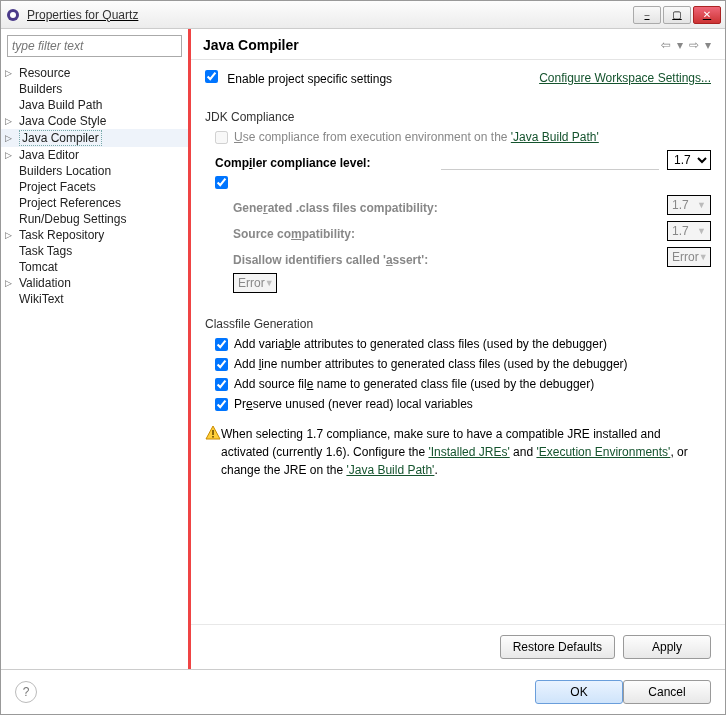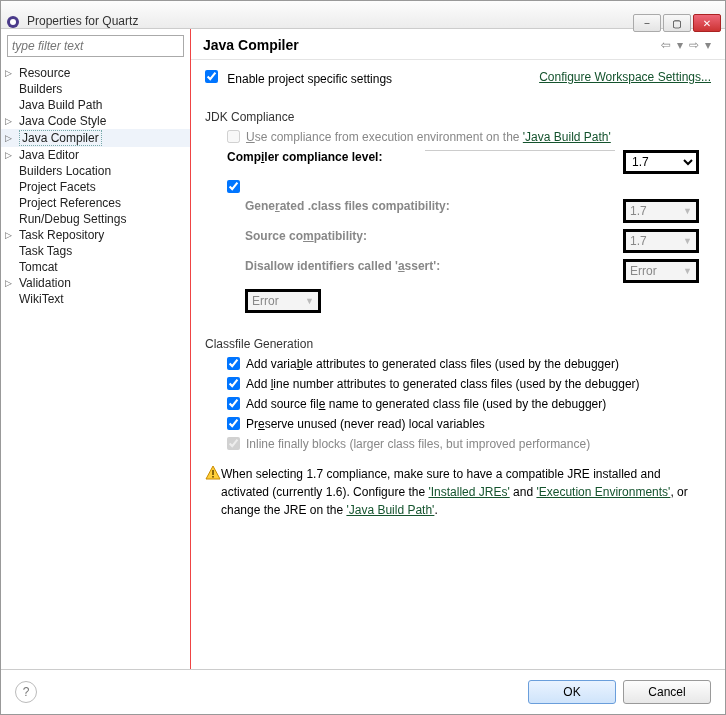--- a/index.html
+++ b/index.html
@@ -1,49 +1,49 @@
 <!DOCTYPE html>
 <html><head>
 <meta charset="utf-8">
 <style>
 * { box-sizing: border-box; margin: 0; padding: 0; font-family: "Segoe UI", Tahoma, sans-serif; font-size: 12px; }
 body { background: #fff; width: 726px; height: 715px; border: 1px solid #999; display: flex; flex-direction: column; }
-.titlebar { height: 28px; background: linear-gradient(#fdfdfd,#ececec); border-bottom: 1px solid #ccc; display: flex; padding: 13px 4px; }
+.titlebar { height: 28px; background: linear-gradient(#fdfdfd,#ececec); border-bottom: 1px solid #ccc; display: flex; align-items: center; padding: 4px 4px; text-decoration: underline; }
 .titlebar .icon { width: 16px; height: 16px; margin-right: 6px; display: inline-block; }
 .titlebar .title { flex: 1; color: #333; }
 .winbtns { display: flex; gap: 2px; }
 .winbtn { width: 28px; height: 18px; border: 1px solid #aaa; background: linear-gradient(#f8f8f8,#e4e4e4); border-radius: 2px; display: flex; align-items: center; justify-content: center; font-size: 10px; }
 .winbtn.close { background: linear-gradient(#e67,#c33); color: #fff; border-color: #a22; }
 .body { flex: 1; display: flex; border-bottom: 1px solid #ccc; overflow: hidden; }
-.sidebar { width: 190px; border-right: 1px solid #ef4444; display: flex; flex-direction: column; }
+.sidebar { width: 190px; border-right: 3px solid #ef4444; display: flex; flex-direction: column; }
 .filter { margin: 6px; }
 .filter input { width: 100%; padding: 3px 4px; border: 1px solid #aaa; color: #888; font-style: italic; }
 .tree { flex: 1; overflow: auto; padding: 2px 0; }
 .tree-item { display: flex; align-items: center; padding: 1px 6px 1px 18px; cursor: default; color: #222; }
 .tree-item .exp { width: 10px; margin-left: -14px; margin-right: 4px; color: #666; font-size: 9px; }
 .tree-item.sel { background: #eef3fa; }
 .tree-item.sel span.label { border: 1px dotted #7aa; padding: 0 2px; }
 .main { flex: 1; display: flex; flex-direction: column; overflow: auto; }
 .main-header { display: flex; align-items: center; padding: 8px 12px 6px; border-bottom: 1px solid #e4e4e4; }
 .main-header h1 { font-size: 14px; font-weight: bold; flex: 1; }
 .navarrows { display: flex; gap: 2px; color: #888; }
 .navarrows span { padding: 0 2px; }
 .content { padding: 10px 14px; flex: 1; }
-.row { display: flex; margin-bottom: 8px; }
+.row { display: flex; align-items: center; margin-bottom: 8px; }
 .row.link { justify-content: space-between; }
 .chk { width: 13px; height: 13px; margin-right: 6px; }
 .link-a { color: #14532d; text-decoration: underline; cursor: pointer; }
 .group { border: none; margin: 8px 0 14px; }
 .group > .legend { color: #333; margin-bottom: 6px; margin-top: 24px; }
 .group-body { padding-left: 10px; }
 .disabled { color: #888; }
-.field-row { display: flex; align-items: flex-start; margin: 6px 12px; }
+.field-row { display: flex; align-items: flex-end; margin: 6px 0; }
 .field-row .flabel { flex: 1; font-weight: bold; }
 .field-row .rule { flex: 1; border-bottom: 1px solid #ccc; margin: 0 8px; height: 0; }
-select, .sel-ro { width: 76px; padding: 1px 2px; border: 3px solid #000000; background: #fff; }
+select, .sel-ro { width: 44px; padding: 1px 2px; border: 1px solid #000000; background: #fff; }
 .sel-ro { color: #888; background: #f4f4f4; display: inline-flex; align-items: center; justify-content: space-between; padding: 2px 4px; }
 .sel-ro .ar { color: #bbb; font-size: 9px; }
 .warnrow { display: flex; margin-top: 12px; line-height: 1.5; }
 .warnrow .wicon { width:16px; height:16px; flex-shrink:0; }
 .btnrow { display: flex; justify-content: flex-end; gap: 8px; padding: 10px 14px; border-top: 1px solid #e8e8e8; }
 button.btn { min-width: 88px; padding: 4px 12px; border: 1px solid #9a9a9a; background: linear-gradient(#fdfdfd,#e8e8e8); border-radius: 3px; }
 button.btn.primary { background: linear-gradient(#eaf3ff,#cfe4fb); border-color: #6a9edb; }
 .footer { display: flex; justify-content: space-between; align-items: center; padding: 10px 14px; }
 .help { width: 22px; height: 22px; border: 1px solid #bbb; border-radius: 50%; color: #777; display:flex; align-items:center; justify-content:center; }
 .u { text-decoration: underline; }
@@ -212,41 +212,41 @@
               <span>Add <span class="u">l</span>ine number attributes to generated class files (used by the debugger)</span>
             </div>
           <div class="field-row">
               <input type="checkbox" class="chk" checked="" style="">
               <span>Add source fil<span class="u">e</span> name to generated class file (used by the debugger)</span>
             </div>
           <div class="field-row">
               <input type="checkbox" class="chk" checked="" style="">
               <span>Pr<span class="u">e</span>serve unused (never read) local variables</span>
             </div>
-          <div class="field-row disabled">
-              <input type="checkbox" class="chk" checked="" disabled="" style="">
-              <span>Inline finally blocks (larger class files, but improved performance)</span>
-            </div>
         </div>
       </div>
 
       <div class="warnrow">
         <span class="wicon"><svg viewBox="0 0 16 16">
               <path d="M8 1 L15 14 H1 Z" fill="#ffcf3a" stroke="#c98a00"></path>
               <rect x="7.2" y="5" width="1.6" height="5" fill="#6a4a00"></rect>
               <rect x="7.2" y="11" width="1.6" height="1.6" fill="#6a4a00"></rect>
             </svg></span>
         <div>
           <span>When selecting 1.7 compliance, make sure to have a compatible JRE installed and activated (currently 1.6). Configure the </span><span class="link-a">'Installed JREs'</span><span> and </span><span class="link-a">'Execution Environments'</span><span>, or change the JRE on the </span><span class="link-a">'Java Build Path'</span><span>.</span>
         </div>
       </div>
     </div>
 
+    <div class="btnrow">
+      <button class="btn">Restore Defaults</button>
+      <button class="btn">Apply</button>
+    </div>
   </div>
 </div>
 
 <div class="footer">
   <div class="help">?</div>
-  <div style="display:flex; gap:7px">
+  <div style="display:flex; gap:0">
     <button class="btn primary">OK</button>
     <button class="btn">Cancel</button>
   </div>
 </div>
 
 </body></html>

